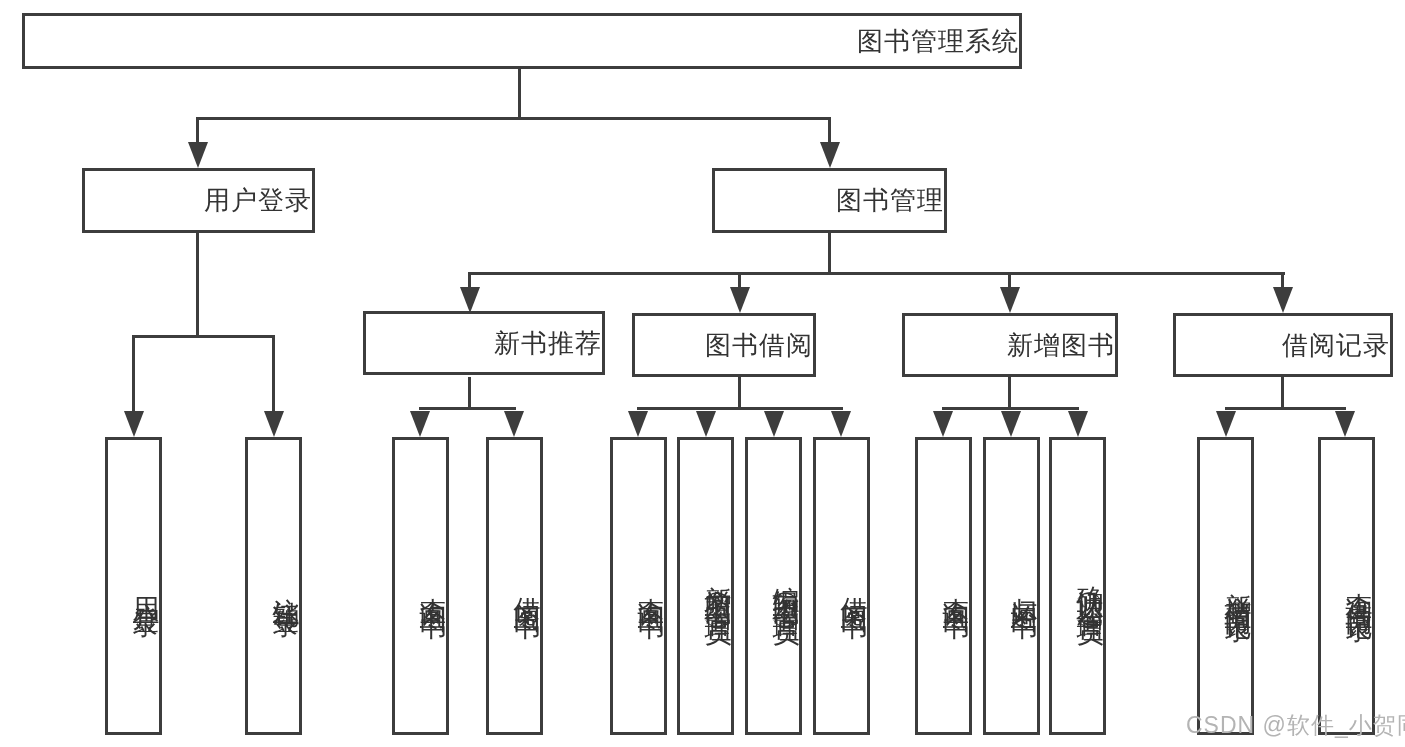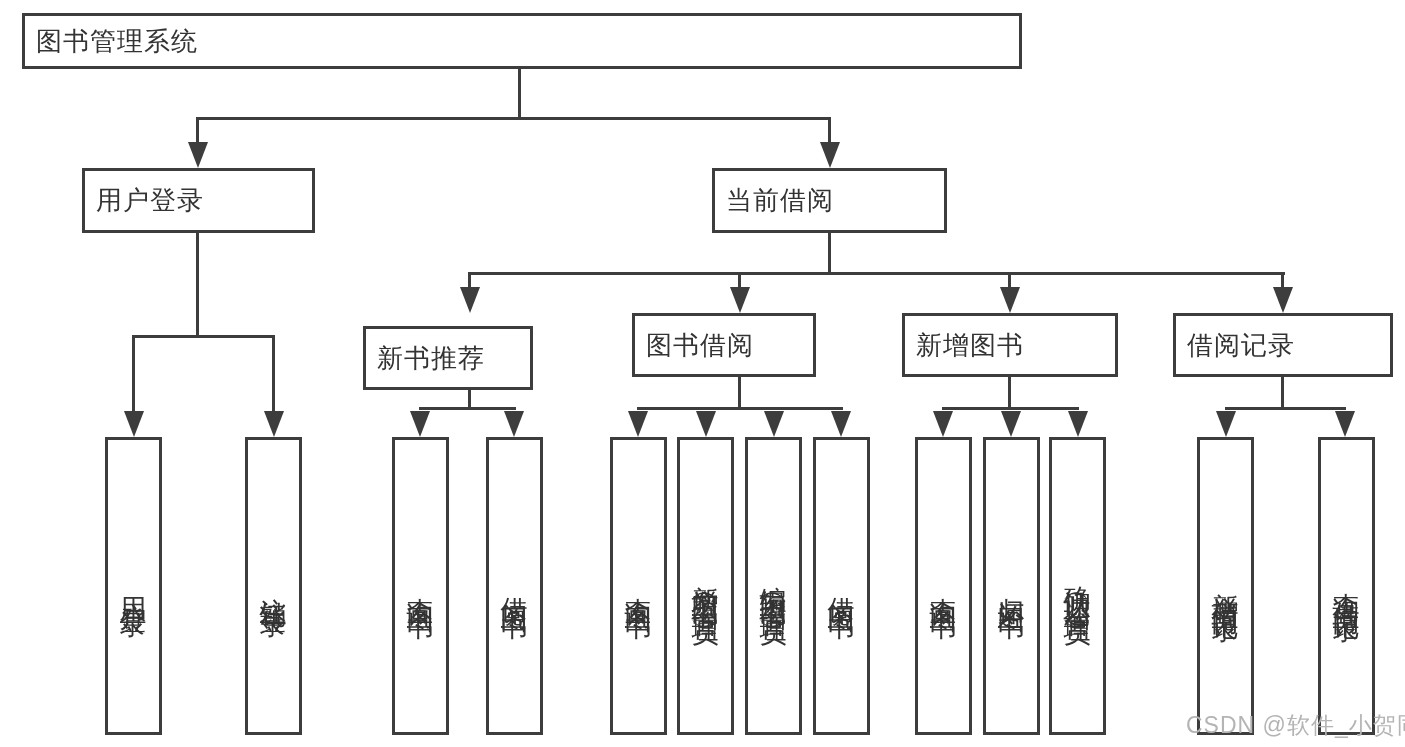--- a/index.html
+++ b/index.html
@@ -2,21 +2,21 @@
 <html><head>
 <meta charset="utf-8">
 <style>
   html,body { margin:0; padding:0; background:#ffffff; }
   .canvas {
     position:relative; width:1405px; height:747px; background:#ffffff;
     font-family:"Liberation Sans", sans-serif; color:#333333; overflow:hidden;
   }
   .box {
     position:absolute; border:3px solid #3d3d3d; background:#ffffff;
-    box-sizing:border-box; display:flex; align-items:center; justify-content:flex-start;padding-left:11px;
+    box-sizing:border-box; display:flex; align-items:center; justify-content:flex-end;padding-left:11px;
   }
   .box.h span { font-size:26px; letter-spacing:1px; white-space:nowrap; }
   .box.v span {
     writing-mode:vertical-rl; text-orientation:mixed;
     font-size:27px; letter-spacing:5px; line-height:1; white-space:nowrap;
   }
   .hline, .vline { position:absolute; background:#3d3d3d; }
   .hline { height:3px; }
   .vline { width:3px; }
   .arrow {
@@ -83,24 +83,24 @@
   <div class="arrow" style="left:1335px;top:411px"></div>
 
   <div class="box h" style="left:22px;top:13px;width:1000px;height:56px">
     <span>图书管理系统</span>
   </div>
 
   <div class="box h" style="left:82px;top:168px;width:233px;height:65px">
     <span>用户登录</span>
   </div>
   <div class="box h" style="left:712px;top:168px;width:235px;height:65px">
-    <span>当前借阅</span>
+    <span>图书管理</span>
   </div>
 
-  <div class="box h" style="left:363px;top:326px;width:170px;height:64px">
+  <div class="box h" style="left:363px;top:311px;width:242px;height:64px">
     <span>新书推荐</span>
   </div>
   <div class="box h" style="left:632px;top:313px;width:184px;height:64px">
     <span>图书借阅</span>
   </div>
   <div class="box h" style="left:902px;top:313px;width:216px;height:64px">
     <span>新增图书</span>
   </div>
   <div class="box h" style="left:1173px;top:313px;width:220px;height:64px">
     <span>借阅记录</span>

